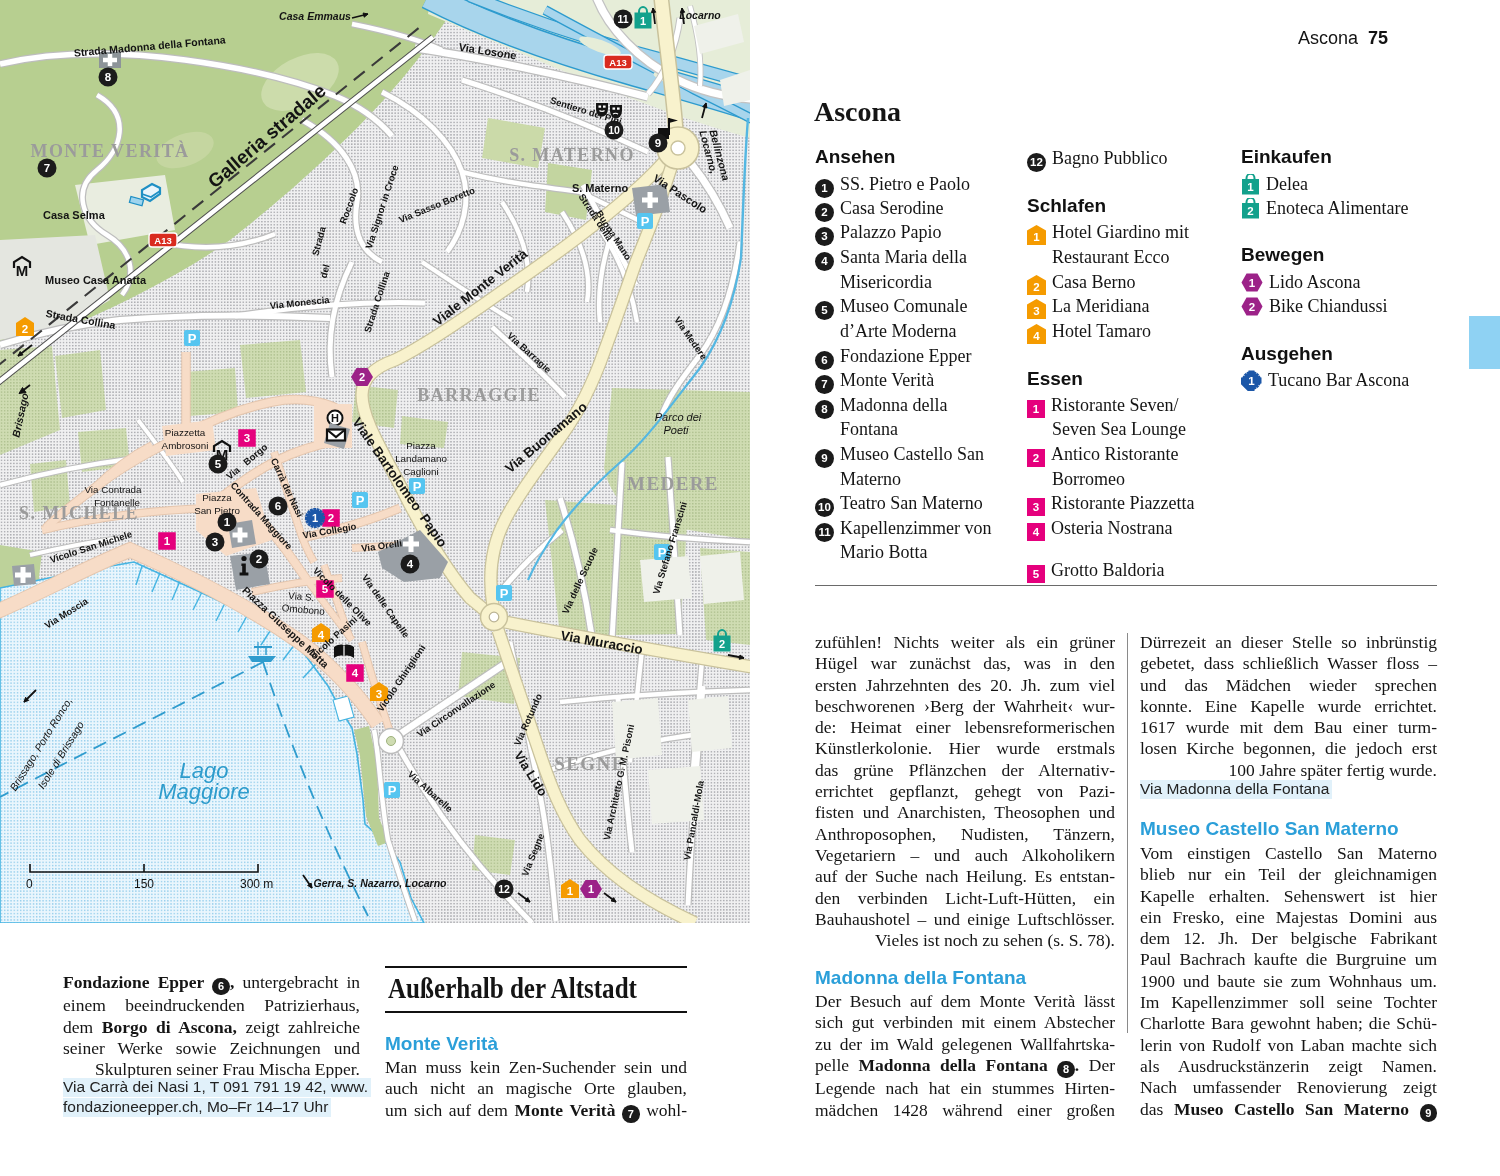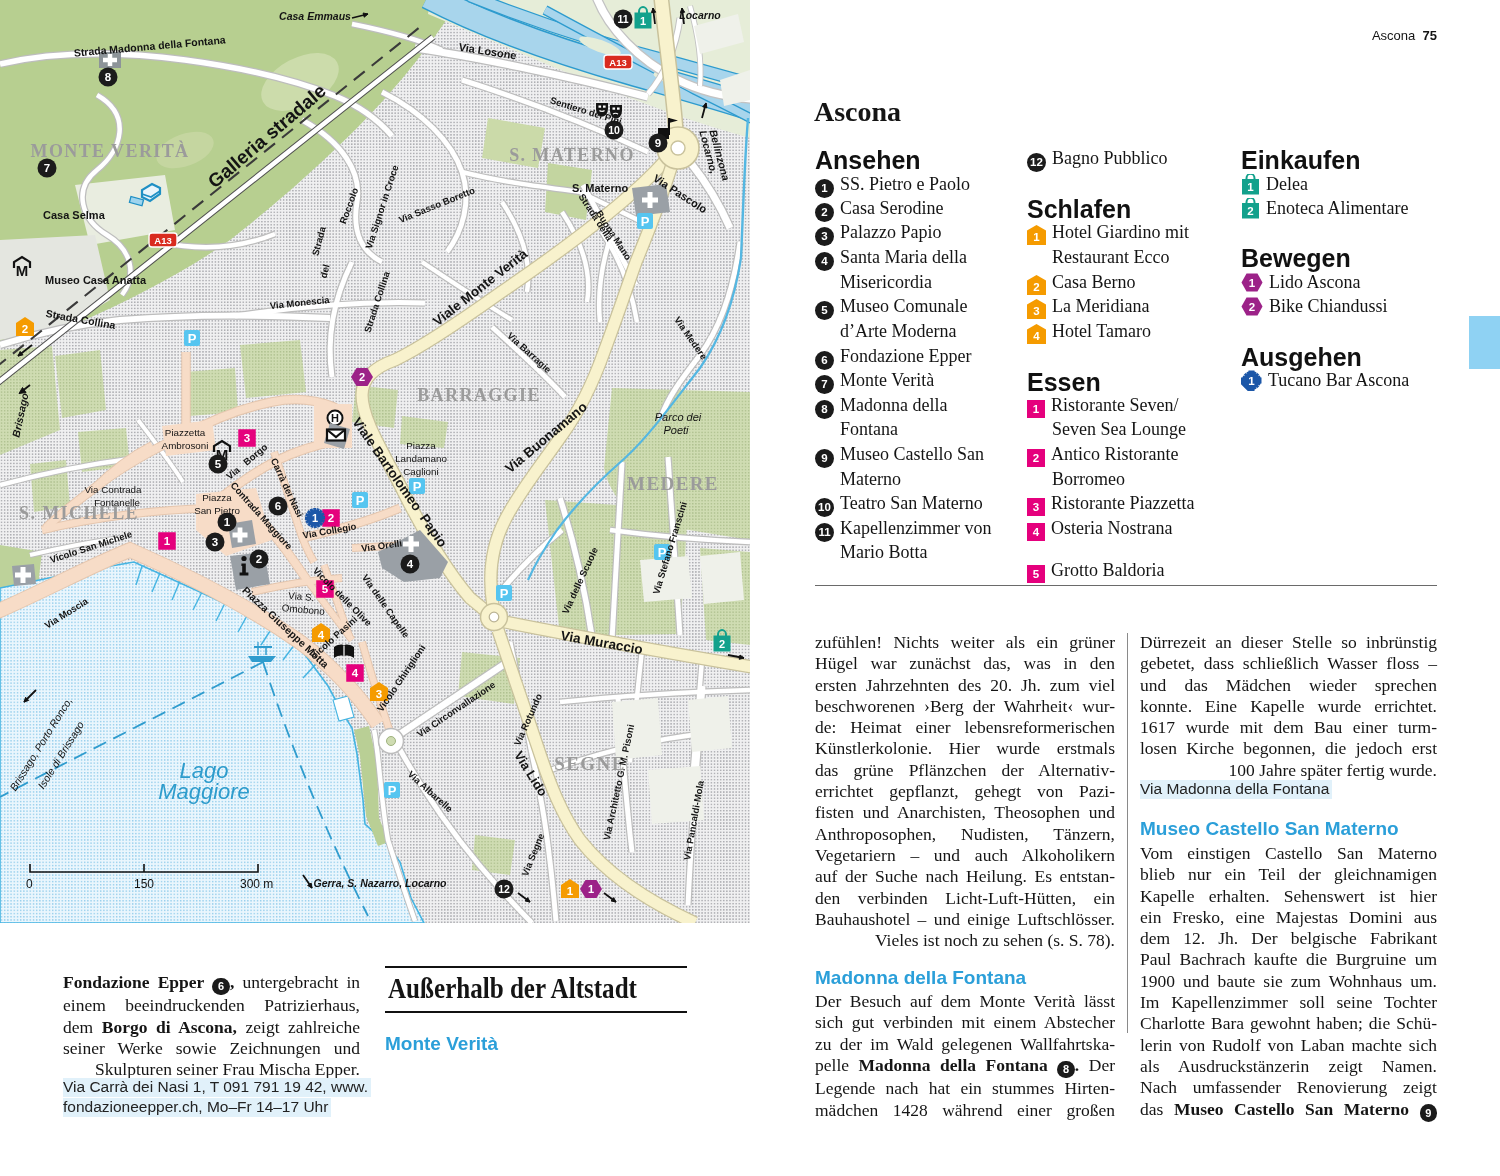--- a/index.html
+++ b/index.html
@@ -8,21 +8,21 @@
 .san{font-family:"Liberation Sans",sans-serif}
 .bl{text-align:justify;text-align-last:justify}
 .bL{text-align:right}
 .col{font-size:17.5px;line-height:21.3px;color:#151515}
 .mc{display:inline-flex;align-items:center;justify-content:center;width:19px;height:19px;border-radius:50%;background:#1b1b1b;color:#fff;font-family:"Liberation Sans",sans-serif;font-weight:bold;font-size:11.5px;vertical-align:-2px}
 .mcs{display:inline-flex;align-items:center;justify-content:center;width:17.5px;height:17.5px;border-radius:50%;background:#1b1b1b;color:#fff;font-family:"Liberation Sans",sans-serif;font-weight:bold;font-size:11px;vertical-align:-2px}
 .msq{display:inline-flex;align-items:center;justify-content:center;width:18px;height:18px;background:#e5007d;color:#fff;font-family:"Liberation Sans",sans-serif;font-weight:bold;font-size:11.5px;vertical-align:-2px}
 .mho{display:inline-flex;align-items:center;justify-content:center;padding-top:3px;width:19px;height:20px;background:#f59b00;color:#fff;font-family:"Liberation Sans",sans-serif;font-weight:bold;font-size:11.5px;vertical-align:-2.5px;clip-path:polygon(50% 0,100% 27%,100% 100%,0 100%,0 27%);box-sizing:border-box}
 .row{position:absolute;white-space:nowrap;font-size:18px}
 .row .lt{margin-left:6px}
-.hdr{position:absolute;font-family:"Liberation Sans",sans-serif;font-weight:bold;font-size:25px;color:#111;white-space:nowrap}
+.hdr{position:absolute;font-family:"Liberation Sans",sans-serif;font-weight:bold;font-size:19px;color:#111;white-space:nowrap}
 .bh{position:absolute;font-family:"Liberation Sans",sans-serif;font-weight:bold;font-size:19px;color:#2b9fd9;white-space:nowrap}
 .adr{font-family:"Liberation Sans",sans-serif;font-size:15.5px;color:#222;background:#e1f1fa;display:inline-block;padding:0 3px 1px 0}
 </style></head>
 <body>
 <div id="page">
 <svg width="750" height="923" viewBox="0 0 750 923" style="position:absolute;top:0;left:0" font-family="Liberation Sans">
 <defs>
 <pattern id="urb" width="3.1" height="3.1" patternUnits="userSpaceOnUse">
           <rect width="3.1" height="3.1" fill="#f0f0f1"></rect>
           <circle cx="1.5" cy="1.5" r="0.8" fill="#9fa0a5"></circle>
@@ -699,21 +699,21 @@
 <text x="0" y="0" transform="translate(705,153) rotate(75)" text-anchor="middle" font-size="10.5" font-weight="bold" font-style="italic" fill="#141414">Locarno,</text>
 <text x="0" y="0" transform="translate(716,156) rotate(75)" text-anchor="middle" font-size="10.5" font-weight="bold" font-style="italic" fill="#141414">Bellinzona</text>
 <text x="0" y="0" transform="translate(678,421) rotate(0)" text-anchor="middle" font-size="11" font-weight="normal" font-style="italic" fill="#141414">Parco dei</text>
 <text x="0" y="0" transform="translate(676,434) rotate(0)" text-anchor="middle" font-size="11" font-weight="normal" font-style="italic" fill="#141414">Poeti</text>
 <text x="0" y="0" transform="translate(24,416) rotate(-78)" text-anchor="middle" font-size="10.5" font-weight="bold" font-style="italic" fill="#141414">Brissago</text>
 <text x="0" y="0" transform="translate(44,746) rotate(-58)" text-anchor="middle" font-size="10.5" font-weight="normal" font-style="italic" fill="#141414">Brissago, Porto Ronco,</text>
 <text x="0" y="0" transform="translate(64,757) rotate(-58)" text-anchor="middle" font-size="10.5" font-weight="normal" font-style="italic" fill="#141414">Isole di Brissago</text>
 <text x="0" y="0" transform="translate(380,887) rotate(0)" text-anchor="middle" font-size="10.5" font-weight="bold" font-style="italic" fill="#141414">Gerra, S. Nazarro, Locarno</text>
 </svg>
 
-<div class="abs san" style="top:28px;left:1315px;width:122px;text-align:right;font-size:13px">Ascona&nbsp; <b>75</b></div>
+<div class="abs san" style="top:28px;left:1282px;width:122px;text-align:center;font-size:18px">Ascona&nbsp; <b>75</b></div>
 
 <div class="abs" style="top:316px;left:1469px;width:31px;height:53px;background:#8fd2f3"></div>
 
 <div class="abs" style="top:96px;left:814px;font-size:28px;font-weight:bold">Ascona</div>
 
 <div class="hdr" style="top:146px;left:815px">Ansehen</div>
 <div class="row" style="top:174px;left:815px"><span class="mc">1</span><span class="lt">SS. Pietro e Paolo</span></div>
 <div class="row" style="top:198px;left:815px"><span class="mc">2</span><span class="lt">Casa Serodine</span></div>
 <div class="row" style="top:222px;left:815px"><span class="mc">3</span><span class="lt">Palazzo Papio</span></div>
 <div class="row" style="top:247px;left:815px"><span class="mc">4</span><span class="lt">Santa Maria della</span></div>
@@ -853,13 +853,18 @@
 <div class="bl">seiner Werke sowie Zeichnungen und</div>
 <div class="bL">Skulpturen seiner Frau Mischa Epper.</div>
 </div>
 <div class="abs" style="top:1078px;left:63px"><span class="adr">Via Carrà dei Nasi 1, T 091 791 19 42, www.</span></div>
 <div class="abs" style="top:1098px;left:63px"><span class="adr">fondazioneepper.ch, Mo–Fr 14–17 Uhr</span></div>
 
 <div class="abs" style="top:966px;left:385px;width:302px;height:2px;background:#111"></div>
 <div class="abs" style="top:972px;left:388px;font-size:29.5px;font-weight:bold;white-space:nowrap;transform:scaleX(.85);transform-origin:left top">Außerhalb der Altstadt</div>
 <div class="abs" style="top:1011px;left:385px;width:302px;height:2px;background:#111"></div>
 <div class="bh" style="top:1033px;left:385px">Monte Verità</div>
+<div class="abs col" style="top:1057px;left:385px;width:302px">
+<div class="bl">Man muss kein Zen-Suchender sein und</div>
+<div class="bl">auch nicht an magische Orte glauben,</div>
+<div class="bl">um sich auf dem <b>Monte Verità</b> <span class="mcs">7</span> wohl-</div>
 </div>
+</div>
 
 </body></html>

